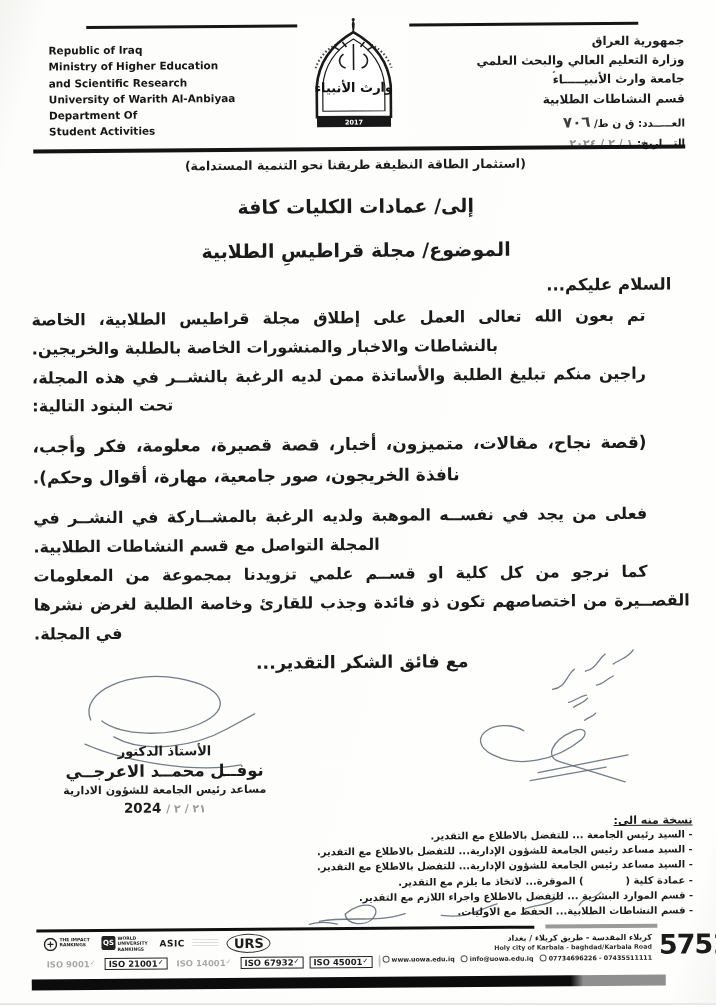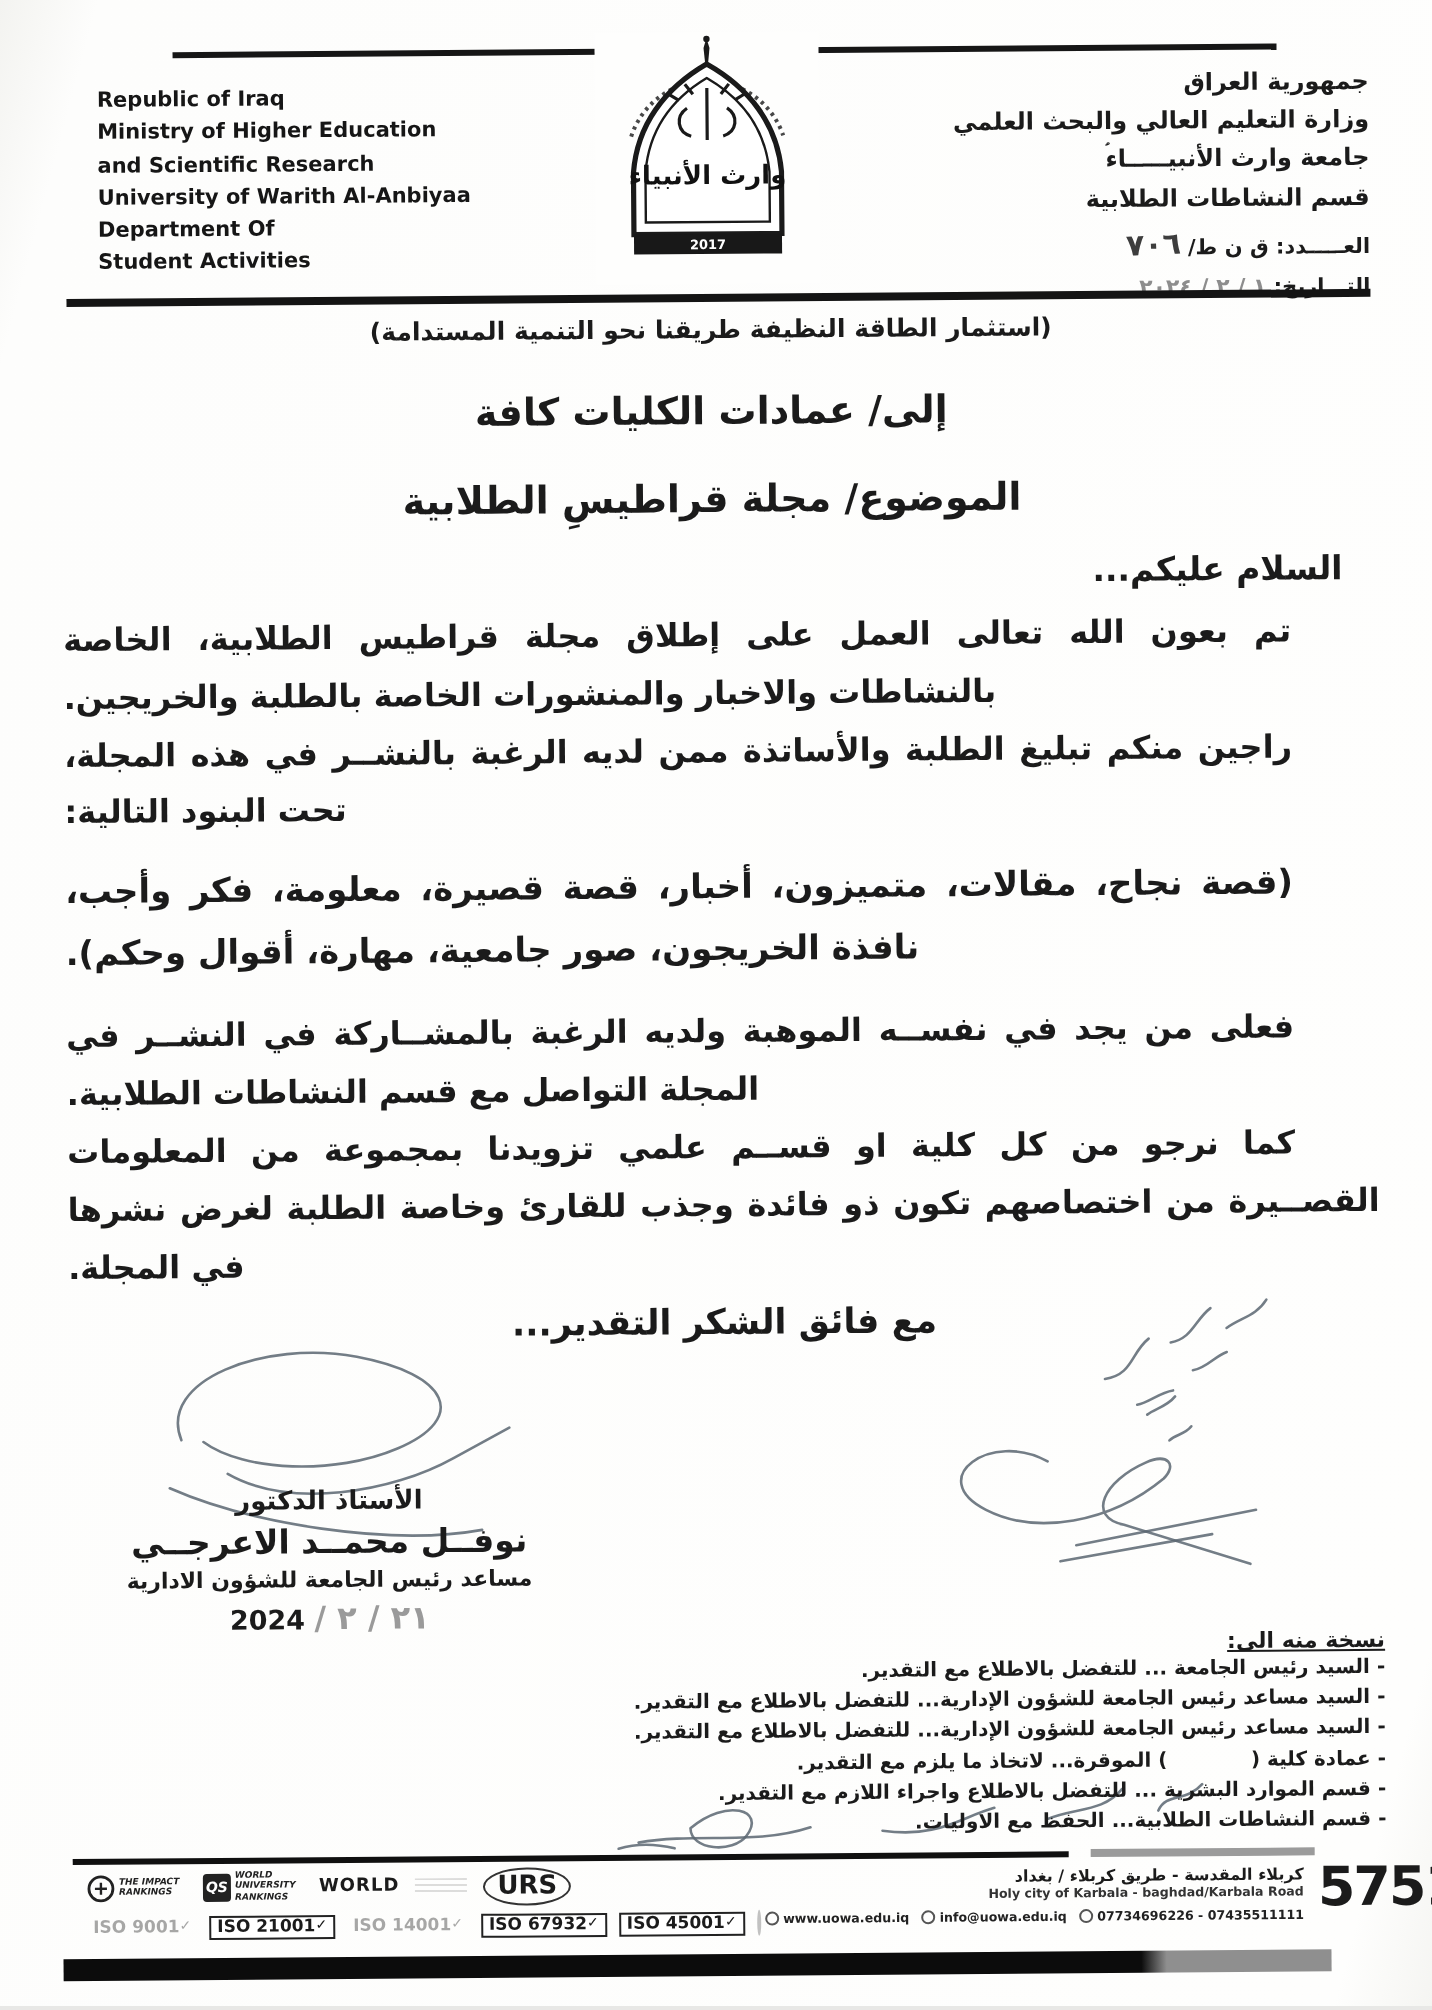--- a/index.html
+++ b/index.html
@@ -40,33 +40,33 @@
   .body-p{font-size:16px;font-weight:bold;text-align:justify;text-align-last:left;
           text-indent:42px;line-height:1.8;margin:0;}
   .items-p{font-size:17px;margin:10px 0 12px;}
   .closing{text-align:center;font-size:17.5px;font-weight:bold;margin-top:6px;}
 
   .sig-block{left:35px;top:742px;width:255px;text-align:center;direction:rtl;z-index:3;}
   .sig-title{font-size:13px;font-weight:bold;}
   .sig-name{font-size:16.5px;font-weight:bold;margin-top:3px;}
   .sig-pos{font-size:11px;font-weight:bold;margin-top:3px;}
   .sig-date{font-size:13.5px;font-weight:bold;margin-top:3px;direction:rtl;}
-  .sig-date .hd{color:#9a9a9a;font-size:16px;}
+  .sig-date .hd{color:#9a9a9a;font-size:11px;}
 
   .cc-block{right:26px;top:816px;width:472px;direction:rtl;text-align:right;z-index:2;}
   .cc-head{font-size:11px;font-weight:bold;text-decoration:underline;}
   .cc-item{font-size:10px;font-weight:bold;line-height:1.52;}
   .cc-item::before{content:"-  ";}
 
   
   .footer{left:40px;right:24px;top:933px;height:42px;display:flex;
           justify-content:space-between;align-items:flex-start;}
   .footer-left{width:335px;}
   .rank-row{display:flex;gap:8px;align-items:center;height:18px;}
-  .rank-item{display:flex;gap:2px;align-items:center;color:#222;font-style:italic;}
+  .rank-item{display:flex;gap:2px;align-items:flex-start;color:#222;}
   .rank-text{font-size:4.5px;font-weight:bold;line-height:1.15;width:34px;}
   .qs-box{width:14px;height:14px;background:#222;color:#fff;font-size:7px;font-weight:bold;
           display:flex;align-items:center;justify-content:center;border-radius:2px;}
   .asic{font-size:9px;font-weight:bold;letter-spacing:.5px;}
   .faded-logo{width:26px;height:8px;background:repeating-linear-gradient(#bbb 0 1px,#fff 1px 3px);opacity:.5;}
   .urs{border:1.2px solid #333;border-radius:50%;padding:1px 6px;font-size:13px;font-weight:bold;text-align:center;}
   .iso-row{display:flex;gap:6px;margin-top:4px;align-items:center;}
   .iso-badge{border:1.3px solid #222;padding:0 3px;font-size:8.5px;font-weight:bold;
              white-space:nowrap;background:#fff;}
   .iso-badge .check{font-size:7px;vertical-align:top;}
@@ -199,21 +199,21 @@
           <svg width="14" height="14" viewBox="0 0 14 14">
             <circle cx="7" cy="7" r="6" fill="none" stroke="#222" stroke-width="1.4"></circle>
             <path d="M4,7 h6 M7,4 v6" stroke="#222" stroke-width="1.2"></path>
           </svg>
           <div class="rank-text">THE IMPACT RANKINGS</div>
         </div>
         <div class="rank-item">
           <div class="qs-box">QS</div>
           <div class="rank-text">WORLD UNIVERSITY RANKINGS</div>
         </div>
-        <div class="asic">WORLD</div>
+        <div class="asic">ASIC</div>
         <div class="faded-logo"></div>
         <div class="urs">URS</div>
       </div>
       <div class="iso-row">
         <span class="iso-badge nobox faint"><span>ISO 9001</span><span class="check">✓</span></span>
         <span class="iso-badge"><span>ISO 21001</span><span class="check">✓</span></span>
         <span class="iso-badge nobox faint"><span>ISO 14001</span><span class="check">✓</span></span>
         <span class="iso-badge"><span>ISO 67932</span><span class="check">✓</span></span>
         <span class="iso-badge"><span>ISO 45001</span><span class="check">✓</span></span>
         <span class="iso-circle"></span>

